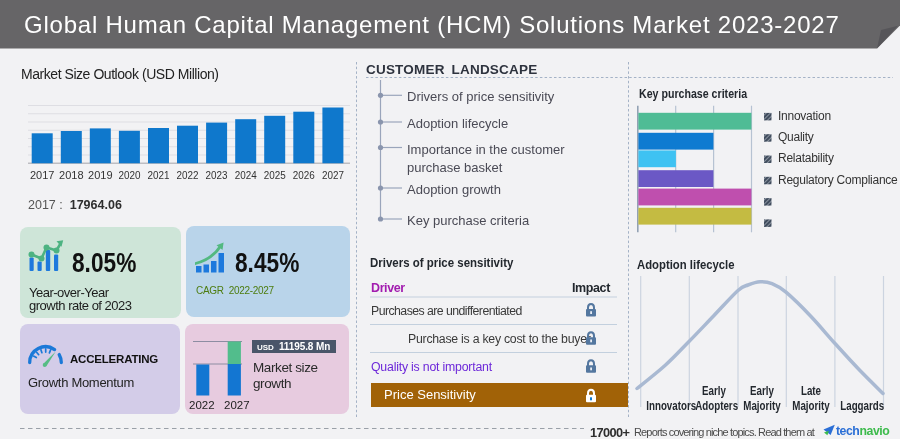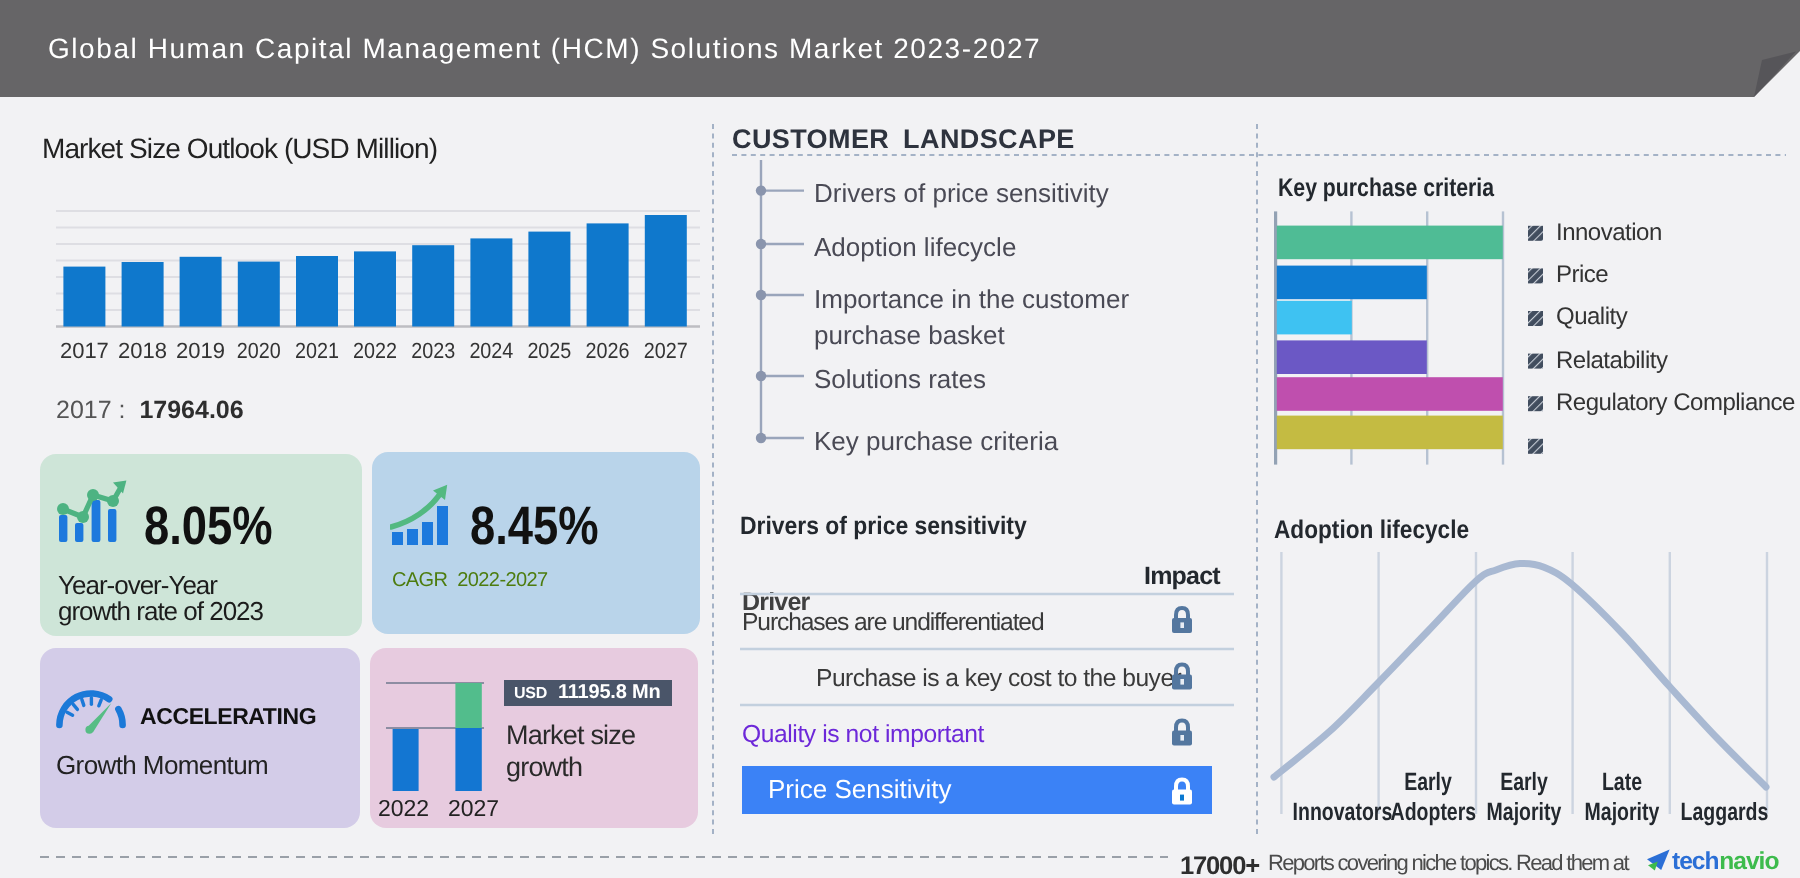--- a/index.html
+++ b/index.html
@@ -7,21 +7,21 @@
   body { background:#f2f2f4; font-family:"Liberation Sans", sans-serif; position:relative; overflow:hidden; }
   .abs { position:absolute; }
 </style>
 </head>
 <body>
 
 <svg class="abs" style="left:0;top:0" width="900" height="49" viewBox="0 0 900 49">
   <path d="M0,0 H900 V25.5 L877,48.5 H0 Z" fill="#666567"></path>
   <path d="M877,48.5 L881,30 L898,25.8 Z" fill="#565559"></path>
 </svg>
-<div class="abs" style="left:24px;top:0;height:49px;line-height:49px;color:#fff;font-size:14px;letter-spacing:0.78px;">Global Human Capital Management (HCM) Solutions Market 2023-2027</div>
+<div class="abs" style="left:24px;top:0;height:49px;line-height:49px;color:#fff;font-size:24px;letter-spacing:0.78px;">Global Human Capital Management (HCM) Solutions Market 2023-2027</div>
 
 <div class="abs" style="left:21px;top:66px;font-size:14px;color:#222;letter-spacing:-0.45px;">Market Size Outlook (USD Million)</div>
 
 <svg class="abs" style="left:28px;top:100px" width="322" height="85" viewBox="0 0 322 85">
   <g stroke="#dedee3" stroke-width="1">
     <line x1="0" y1="5.5" x2="322" y2="5.5"></line>
     <line x1="0" y1="13.75" x2="322" y2="13.75"></line>
     <line x1="0" y1="22" x2="322" y2="22"></line>
     <line x1="0" y1="30.25" x2="322" y2="30.25"></line>
     <line x1="0" y1="38.5" x2="322" y2="38.5"></line>
@@ -150,37 +150,37 @@
     <circle cx="6.5" cy="15.3" r="2.6"></circle>
     <circle cx="6.5" cy="42" r="2.6"></circle>
     <circle cx="6.5" cy="67.5" r="2.6"></circle>
     <circle cx="6.5" cy="108" r="2.6"></circle>
     <circle cx="6.5" cy="139" r="2.6"></circle>
   </g>
 </svg>
 <div class="abs" style="left:407px;top:89px;font-size:13px;color:#4a4a55;">Drivers of price sensitivity</div>
 <div class="abs" style="left:407px;top:116px;font-size:13px;color:#4a4a55;">Adoption lifecycle</div>
 <div class="abs" style="left:407px;top:141px;font-size:13px;color:#4a4a55;line-height:17.5px;">Importance in the customer<br>purchase basket</div>
-<div class="abs" style="left:407px;top:182px;font-size:13px;color:#4a4a55;">Solutions rates</div>
+<div class="abs" style="left:407px;top:182px;font-size:13px;color:#4a4a55;">Adoption growth</div>
 <div class="abs" style="left:407px;top:213px;font-size:13px;color:#4a4a55;">Key purchase criteria</div>
 
 <div class="abs" style="left:370px;top:256px;font-size:12.6px;font-weight:bold;color:#23282e;transform:scaleX(0.91);transform-origin:left;">Drivers of price sensitivity</div>
-<div class="abs" style="left:371px;top:281px;font-size:12.5px;font-weight:bold;color:#404040;letter-spacing:-0.4px;margin-top:13px;">Driver</div>
+<div class="abs" style="left:371px;top:281px;font-size:12.5px;font-weight:bold;color:#a21caf;letter-spacing:-0.4px;">Driver</div>
 <div class="abs" style="left:572px;top:281px;font-size:12.5px;font-weight:bold;color:#23282e;letter-spacing:-0.4px;">Impact</div>
 <svg class="abs" style="left:370px;top:296px" width="248" height="60" viewBox="0 0 248 60">
   <g stroke="#c3d0de" stroke-width="1.2">
     <line x1="0" y1="1" x2="247" y2="1"></line>
     <line x1="0" y1="28.5" x2="247" y2="28.5"></line>
     <line x1="0" y1="56.5" x2="247" y2="56.5"></line>
   </g>
 </svg>
 <div class="abs" style="left:371px;top:304px;font-size:12.3px;color:#3a3a3a;letter-spacing:-0.55px;">Purchases are undifferentiated</div>
 <div class="abs" style="left:371px;top:332px;font-size:12.3px;color:#3a3a3a;letter-spacing:-0.25px;margin-left:37px;">Purchase is a key cost to the buyer</div>
 <div class="abs" style="left:371px;top:360px;font-size:12.3px;color:#6d28d9;letter-spacing:-0.2px;">Quality is not important</div>
-<div class="abs" style="left:371px;top:383px;width:235px;height:24px;background:#3b82f6;color:#fff;font-size:13px;line-height:24px;padding-left:13px;">Price Sensitivity</div>
+<div class="abs" style="left:371px;top:383px;width:257px;height:24px;background:#a16207;color:#fff;font-size:13px;line-height:24px;padding-left:13px;">Price Sensitivity</div>
 
 <svg class="abs" style="left:585px;top:302px" width="14" height="110" viewBox="0 0 14 110">
   <g fill="#54779f">
     <path d="M2,5.5 Q2,1 6,1 Q10,1 10,5.5 L10,8 L8,8 L8,5.5 Q8,3 6,3 Q4,3 4,5.5 L4,8 L2,8 Z"></path>
     <rect x="1" y="7" width="10" height="7.5" rx="1"></rect>
     <rect x="5.2" y="9.2" width="1.8" height="2.8" fill="#e8edf4"></rect>
   </g>
   <g fill="#54779f" transform="translate(0,28.3)">
     <path d="M2,5.5 Q2,1 6,1 Q10,1 10,5.5 L10,8 L8,8 L8,5.5 Q8,3 6,3 Q4,3 4,5.5 L4,8 L2,8 Z"></path>
     <rect x="1" y="7" width="10" height="7.5" rx="1"></rect>
@@ -209,21 +209,20 @@
   <rect x="2.4" y="7.8" width="113" height="16.8" fill="#4fbc95"></rect>
   <rect x="2.4" y="27.8" width="75" height="16.8" fill="#0e7bd1"></rect>
   <rect x="2.4" y="45.4" width="37.5" height="16.8" fill="#3ec2f2"></rect>
   <rect x="2.4" y="65.2" width="75" height="16.8" fill="#6b58c5"></rect>
   <rect x="2.4" y="83.6" width="113" height="16.8" fill="#bf4fae"></rect>
   <rect x="2.4" y="102.8" width="113" height="16.8" fill="#c4bb42"></rect>
 </svg>
 
 <div class="abs" style="left:778px;top:105.5px;font-size:12px;color:#333;line-height:21.4px;letter-spacing:-0.25px;">
   <div>Innovation</div>
-    <div>Price</div>
     <div>Quality</div>
     <div>Relatability</div>
     <div>Regulatory Compliance</div>
 </div>
 <svg class="abs" style="left:764px;top:105.5px" width="10" height="130" viewBox="0 0 10 130">
   <defs>
     <pattern id="hatch" width="3" height="3" patternTransform="rotate(45)" patternUnits="userSpaceOnUse">
       <rect width="3" height="3" fill="#414d5e"></rect>
       <line x1="0" y1="0" x2="0" y2="3" stroke="#c9cfd8" stroke-width="1.1"></line>
     </pattern>

